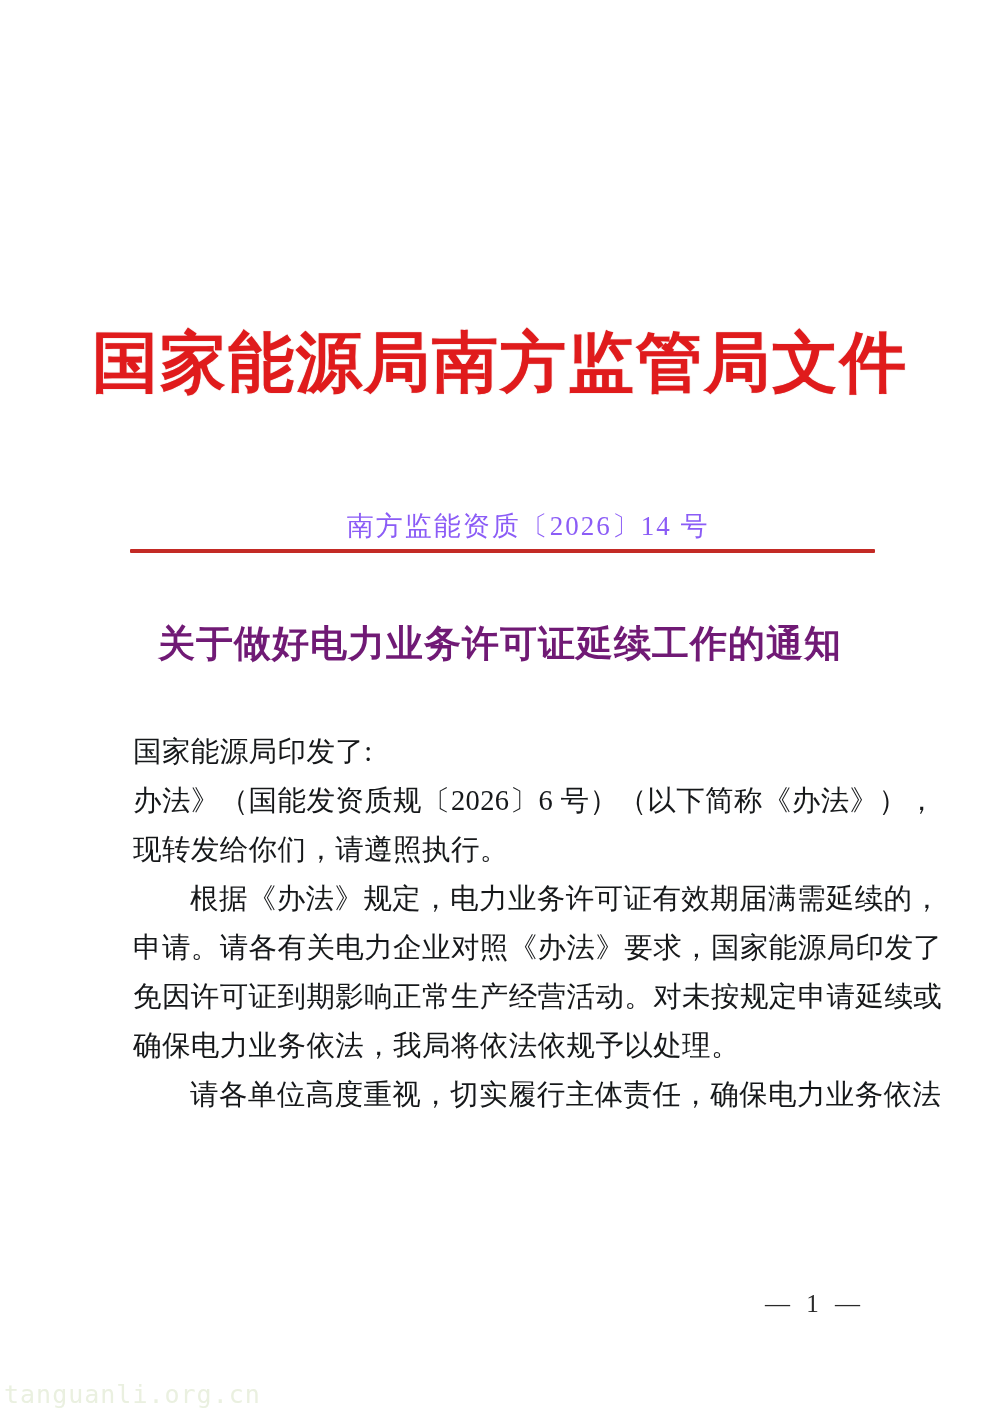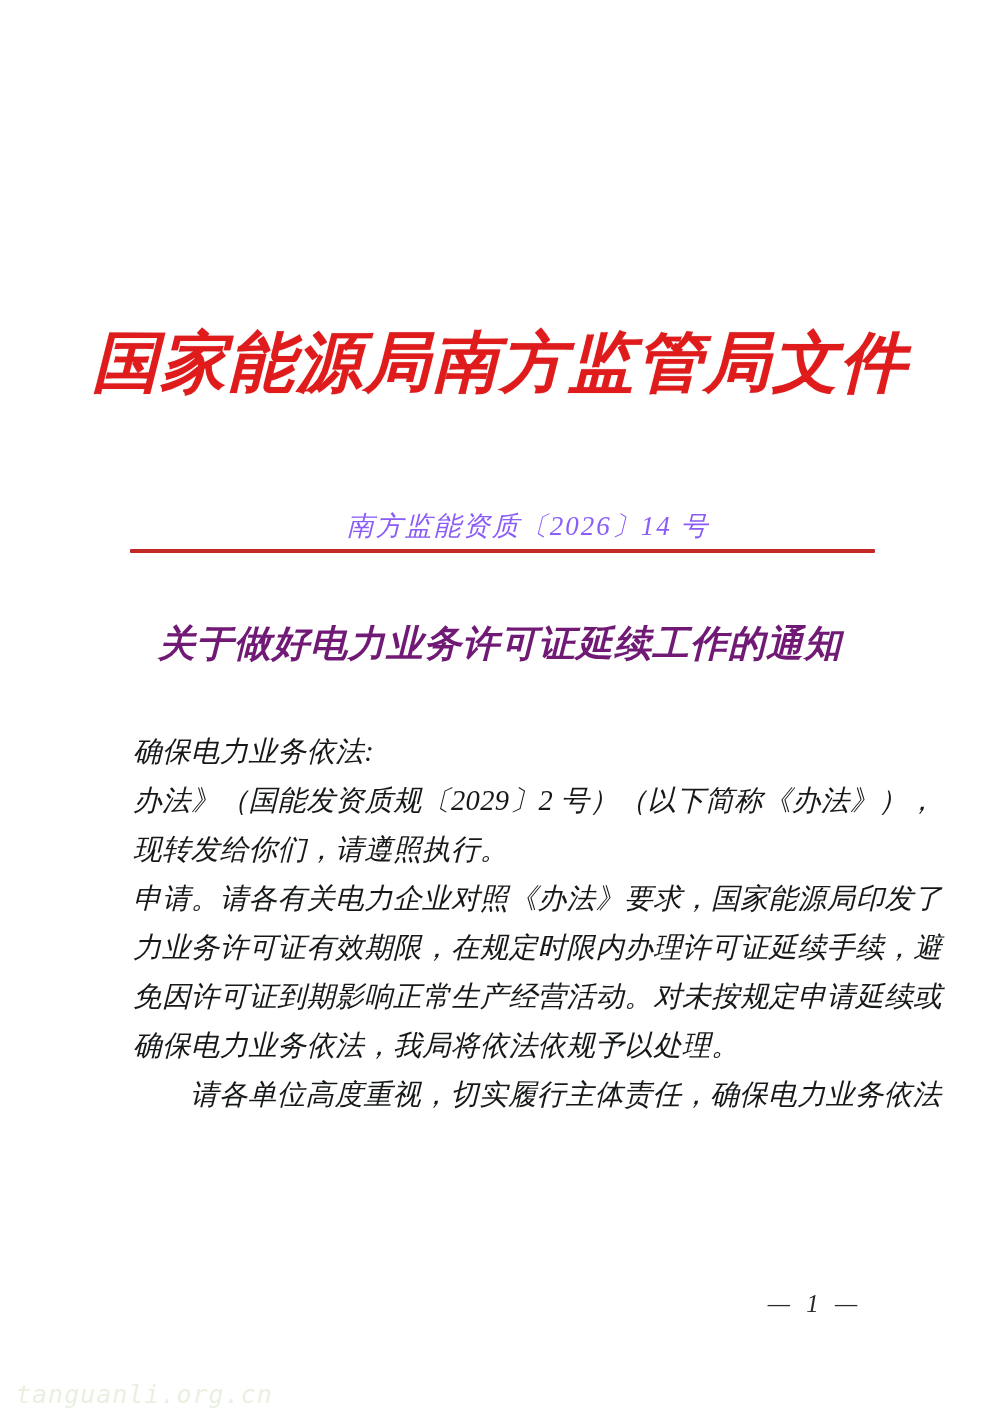--- a/index.html
+++ b/index.html
@@ -9,21 +9,20 @@
   }
 
   .page {
     position: relative;
     width: 1000px;
     height: 1414px;
     background: #ffffff;
     overflow: hidden;
     font-family: "Liberation Serif", "DejaVu Serif", serif;
     box-sizing: border-box;
-    font-style: italic;
   }
 
   
   .masthead {
     position: absolute;
     top: 326px;
     left: 0;
     width: 1000px;
     text-align: center;
     color: #e01b1c;
@@ -105,21 +104,21 @@
     text-align: center;
     font-size: 25px;
     color: #2a2a2a;
     letter-spacing: 5px;
     white-space: nowrap;
   }
 
   
   .watermark {
     position: absolute;
-    left: 16px;
+    left: 4px;
     top: 1380px;
     font-family: "DejaVu Sans Mono", "Liberation Mono", monospace;
     font-size: 25px;
     letter-spacing: 1px;
     color: #eaf0e0;
     white-space: nowrap;
     user-select: none;
   }
 </style>
 </head>
@@ -129,26 +128,26 @@
 
   <div class="masthead">国家能源局南方监管局文件</div>
 
   <div class="doc-number">南方监能资质〔2026〕14 号</div>
 
   <div class="red-rule"></div>
 
   <div class="doc-title">关于做好电力业务许可证延续工作的通知</div>
 
   <div class="body-block">
-    <div class="body-line">确保电力业务依法:</div>
+    <div class="body-line">国家能源局印发了:</div>
     <div id="body-lines-container">
-        <div class="body-line">办法》（国能发资质规〔2029〕2 号）（以下简称《办法》），</div>
+        <div class="body-line">办法》（国能发资质规〔2026〕6 号）（以下简称《办法》），</div>
         <div class="body-line">现转发给你们，请遵照执行。</div>
+        <div class="body-line indent">根据《办法》规定，电力业务许可证有效期届满需延续的，</div>
         <div class="body-line">申请。请各有关电力企业对照《办法》要求，国家能源局印发了</div>
-        <div class="body-line">力业务许可证有效期限，在规定时限内办理许可证延续手续，避</div>
         <div class="body-line">免因许可证到期影响正常生产经营活动。对未按规定申请延续或</div>
         <div class="body-line">确保电力业务依法，我局将依法依规予以处理。</div>
         <div class="body-line indent">请各单位高度重视，切实履行主体责任，确保电力业务依法</div>
       </div>
   </div>
 
   <div class="page-number">— 1 —</div>
 
   <div class="watermark">tanguanli.org.cn</div>
 

